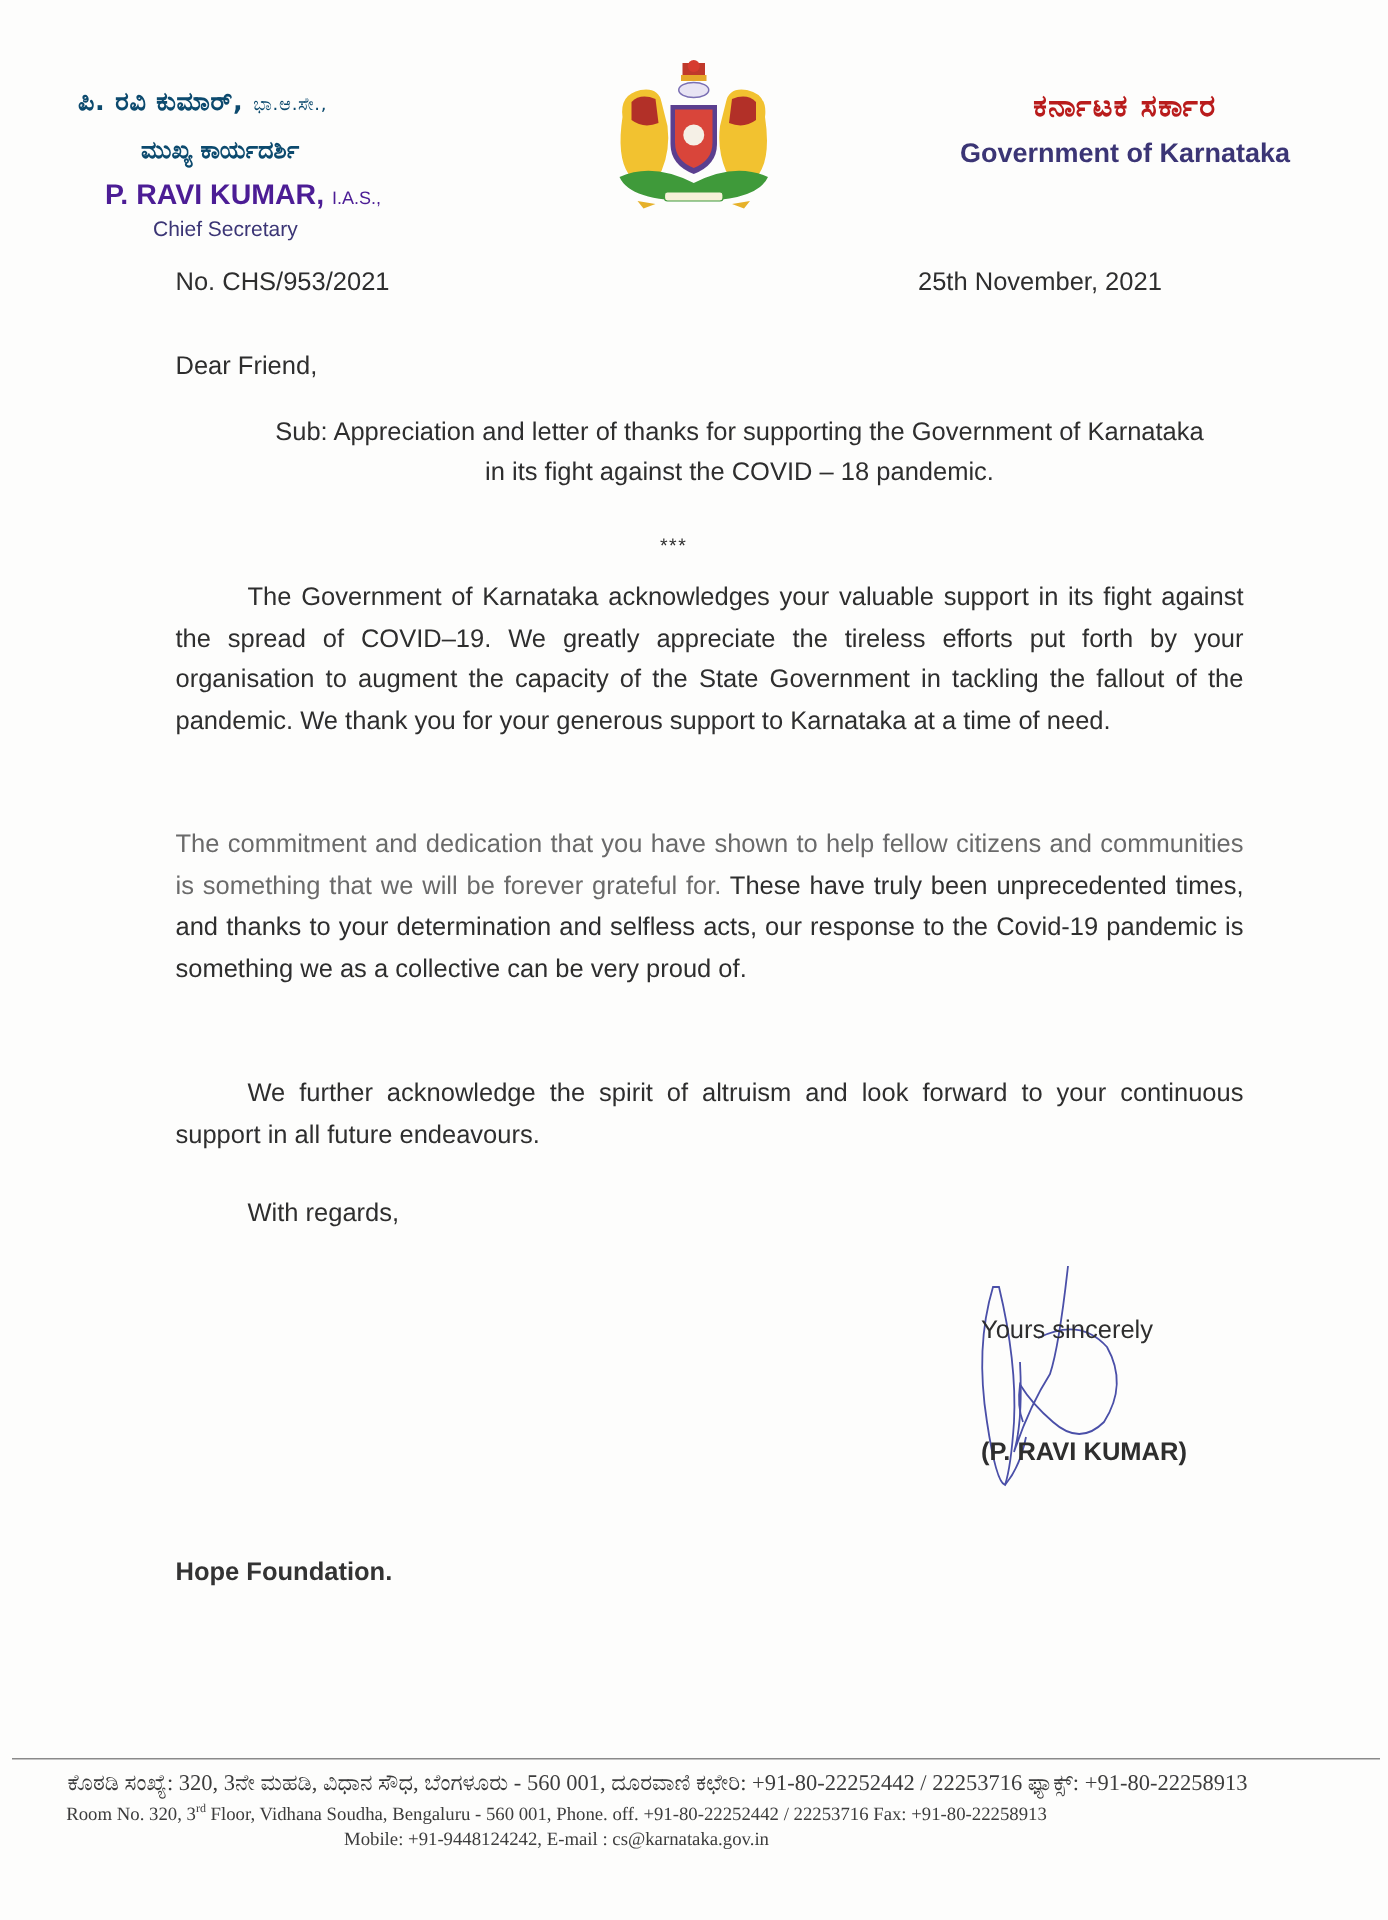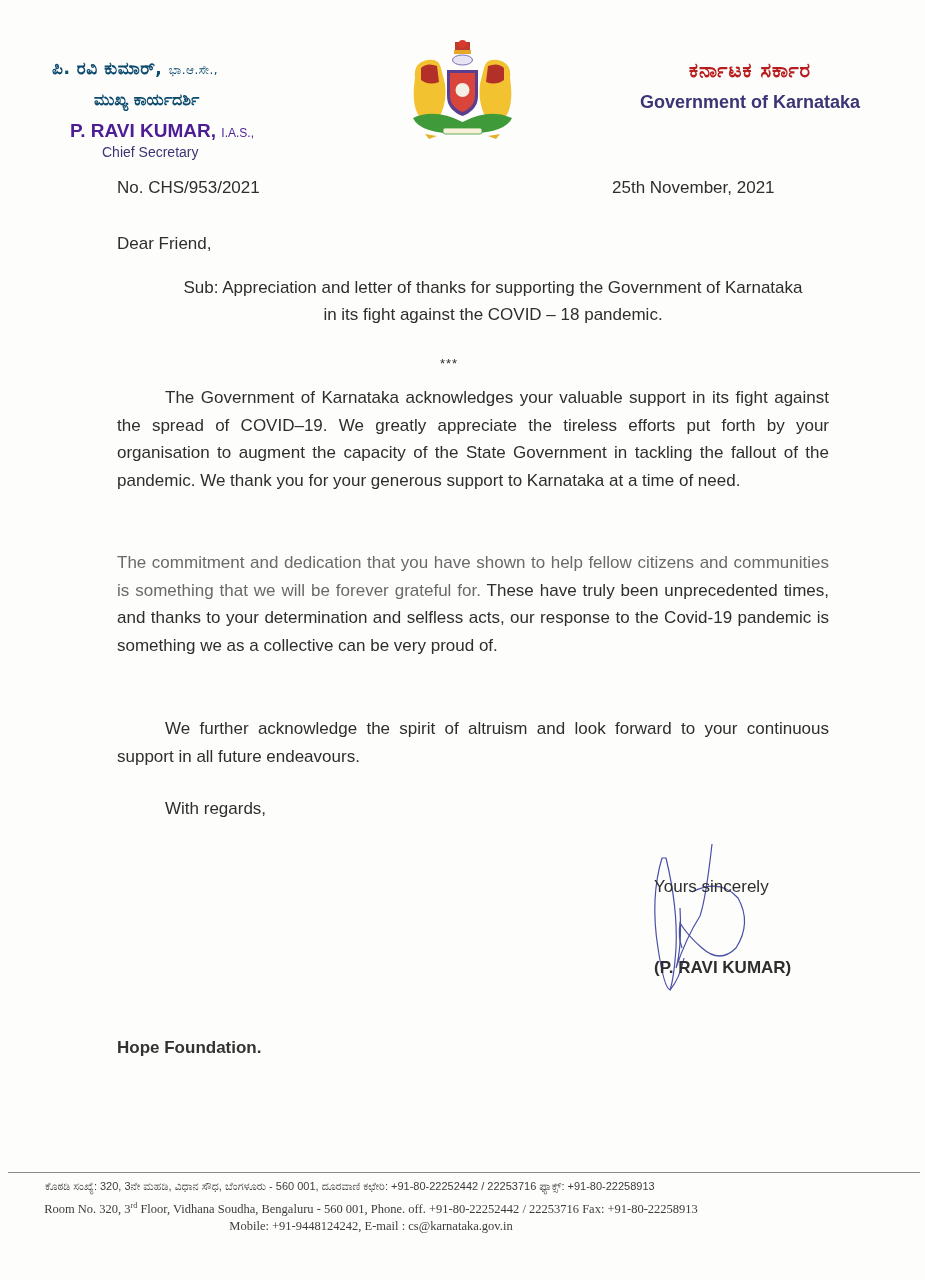--- a/index.html
+++ b/index.html
@@ -31,21 +31,21 @@
   .p2 { top: 549px; }
   .p2 .faded { color: #6a6a6a; }
   .p3 { top: 715px; text-indent: 48px; }
   .regards { left: 165px; top: 799px; }
   .sig-box { left: 640px; top: 838px; width: 170px; height: 170px; }
   .yours { left: 654px; top: 877px; }
   .sig-name { left: 642px; top: 958px; font-weight: bold; margin-left: 12px; }
   .recipient { left: 117px; top: 1038px; font-weight: bold; color: #333; }
   .footer-rule { left: 8px; top: 1172px; width: 912px; height: 0; border-top: 1.5px solid #8a8a8a; }
   .footer { left: 0; width: 742px; text-align: center; font-family: "Liberation Serif", serif; font-size: 12.5px; color: #3c3c3c; }
-  .f1 { top: 1180px; left: 45px; width: 830px; text-align: left; font-family: Liberation Sans, sans-serif; font-size: 11px; white-space: nowrap; }
+  .f1 { top: 1180px; left: 45px; width: 830px; text-align: left; font-family: Liberation Serif, serif; font-size: 15px; white-space: nowrap; }
   .f2 { top: 1201px; }
   .f3 { top: 1219px; }
   sup { font-size: 8px; }
 </style>
 </head>
 <body>
 
 <div class="abs hdr-left">
   <div class="kn kn-name">
     <span>ಪಿ. ರವಿ ಕುಮಾರ್,</span>

